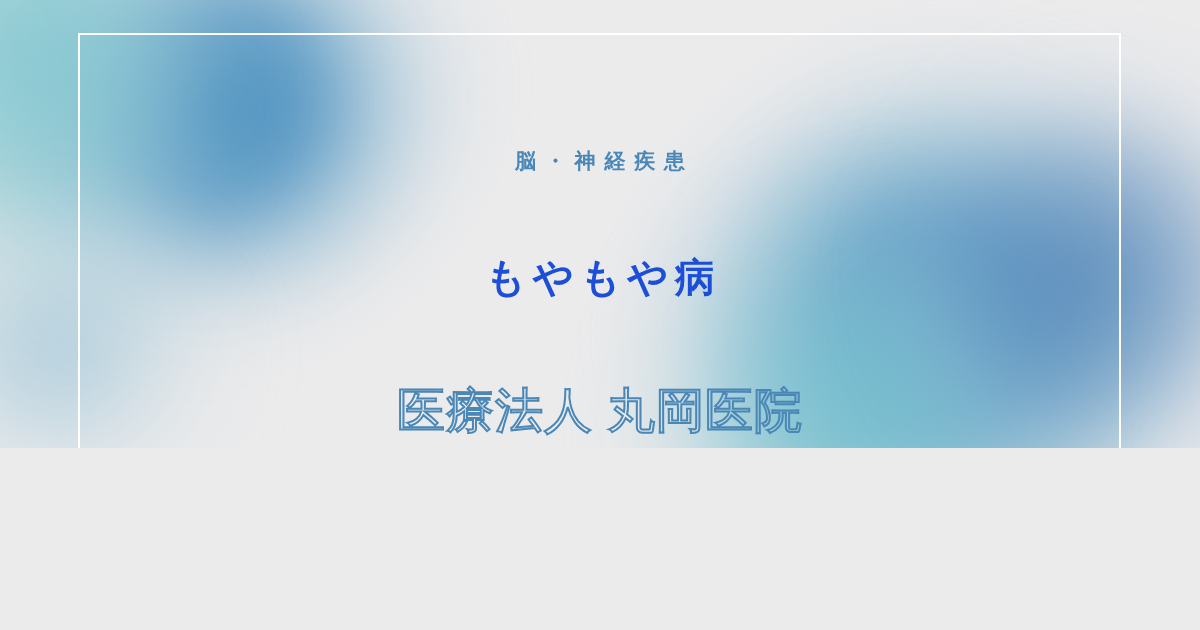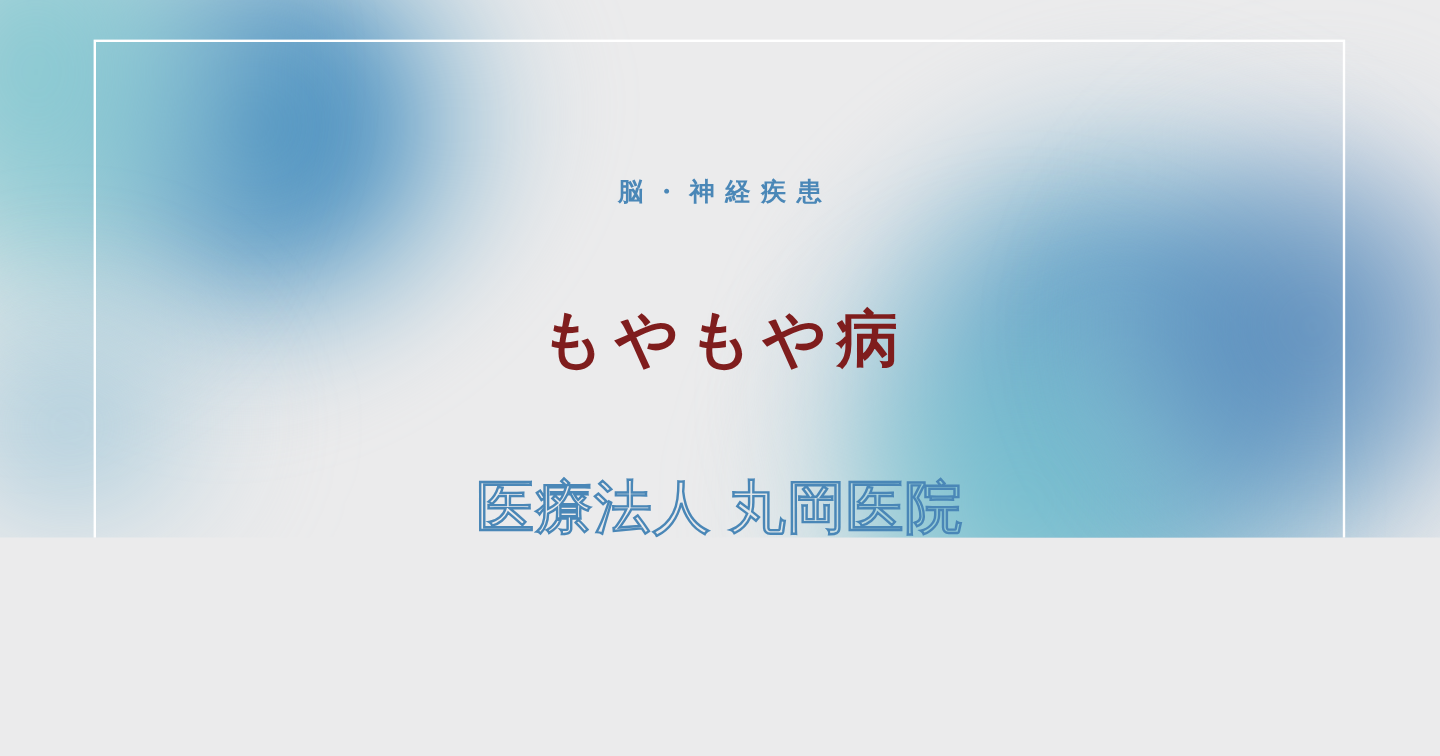--- a/index.html
+++ b/index.html
@@ -151,25 +151,25 @@
     font-weight: 600;
     letter-spacing: 0.42em;
     text-indent: 0.42em;
     color: #4a87b7;
     line-height: 1;
     white-space: nowrap;
   }
 
   .title {
     margin-top: 84px;
-    font-size: 52px;
+    font-size: 40px;
     font-weight: 700;
     letter-spacing: 0.16em;
     text-indent: 0.16em;
-    color: #7f1d1d;
+    color: #1d4ed8;
     line-height: 1.1;
     white-space: nowrap;
   }
 
   .org {
     margin-top: 86px;
     font-size: 48px;
     font-weight: 500;
     letter-spacing: 0.02em;
     line-height: 1.1;

